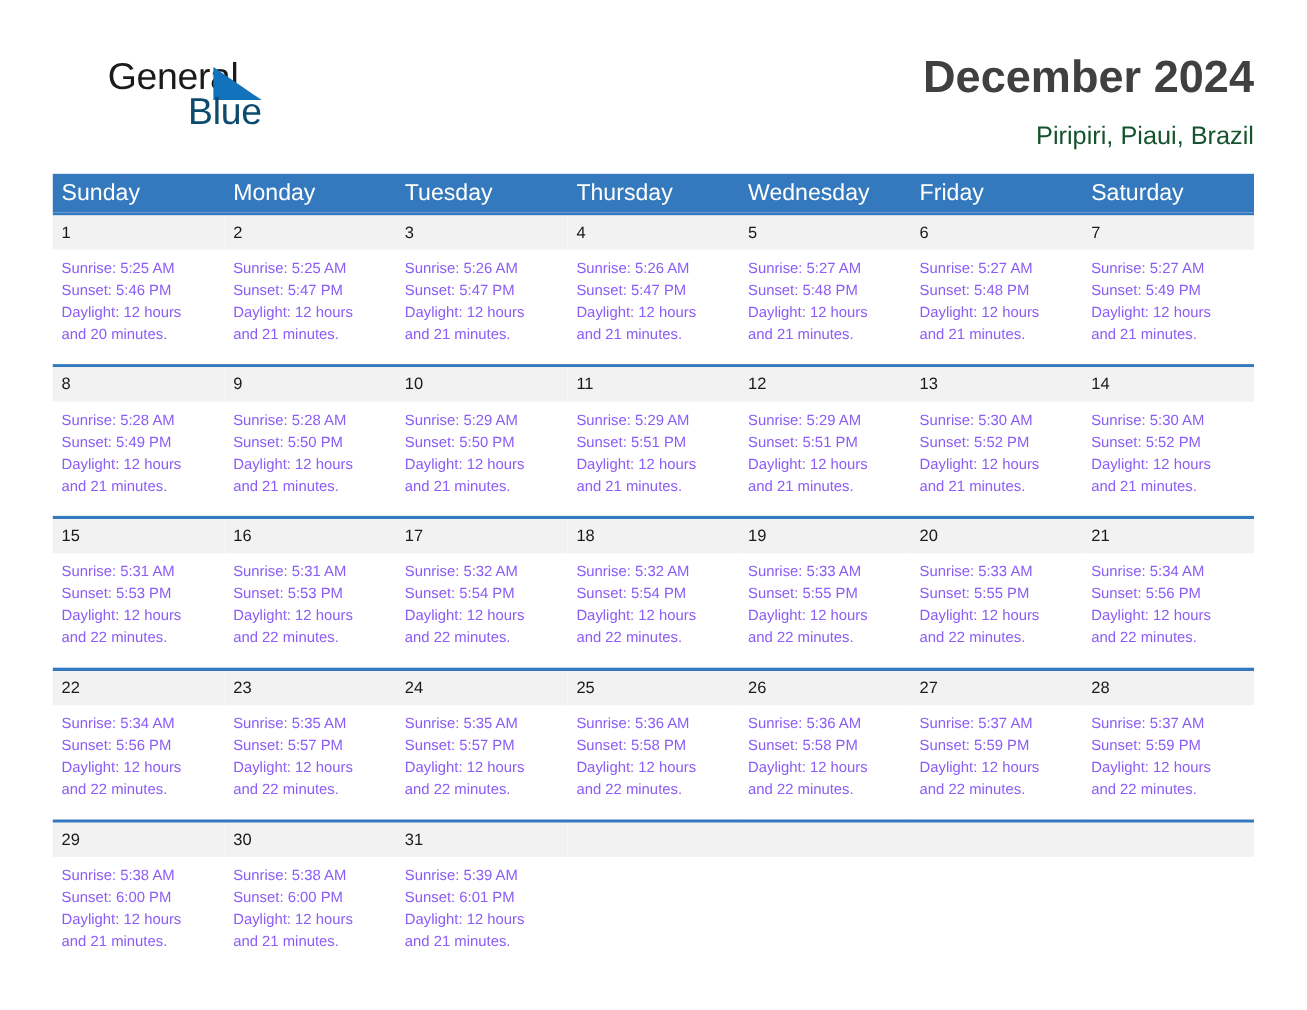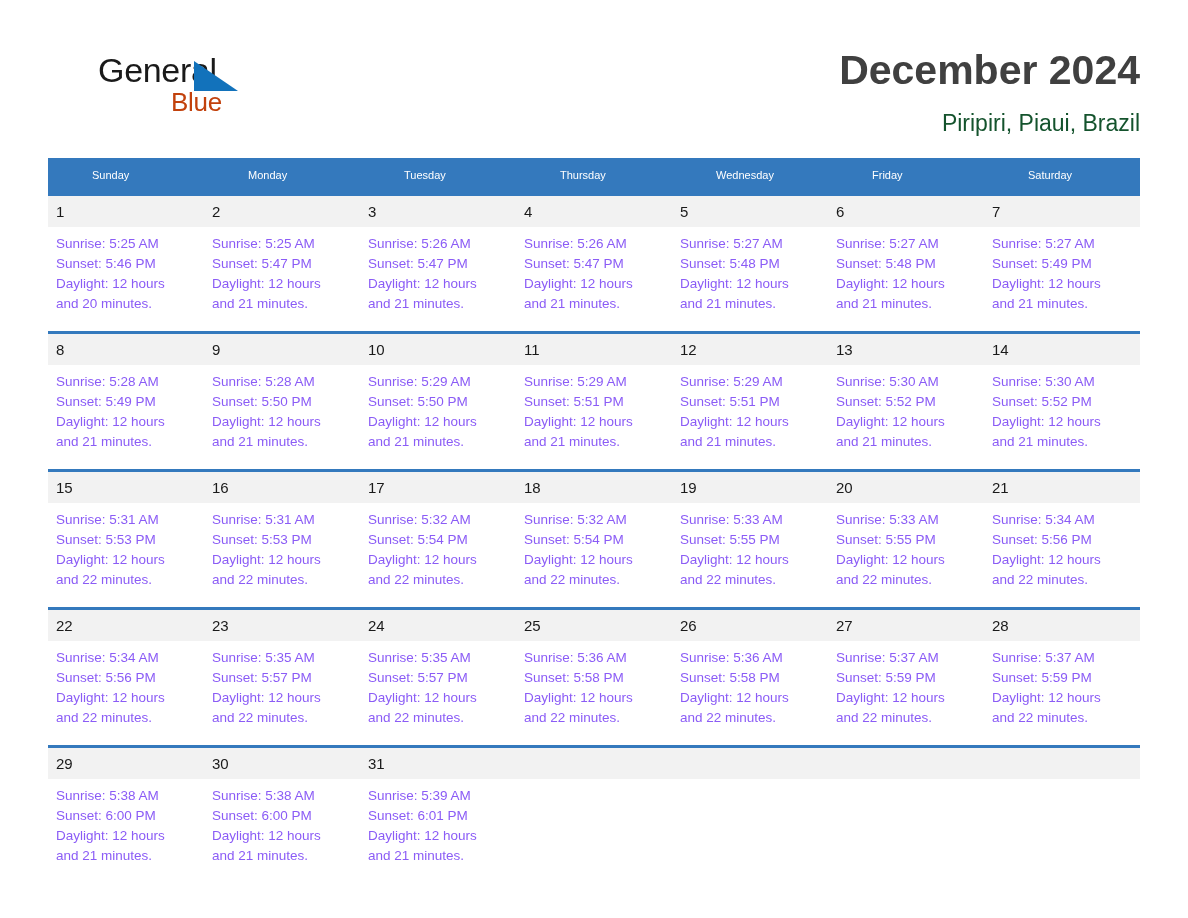--- a/index.html
+++ b/index.html
@@ -53,23 +53,23 @@
     top: 11px;
     width: 0;
     height: 0;
     border-left: 44px solid #1272bb;
     border-top: 30px solid transparent;
   }
   .logo-blue {
     position: absolute;
     left: 73px;
     top: 32px;
-    font-size: 26px;
+    font-size: 34px;
     letter-spacing: -0.3px;
-    color: #c2410c;
+    color: #0c4a6e;
     line-height: 40px;
   }
 
   .title-block {
     position: absolute;
     right: 0;
     top: 0;
     text-align: right;
   }
   .cal-title {
@@ -99,25 +99,24 @@
     display: flex;
     width: 100%;
     background: #3479bd;
   }
   .dow {
     flex: 1 1 0;
     min-width: 0;
     box-sizing: border-box;
     padding: 8px 0 8px 8px;
     color: #ffffff;
-    font-size: 11px;
+    font-size: 21px;
     line-height: 19px;
     height: 35px;
     overflow: hidden;
-    margin-left: 36px;
   }
   .week {
     display: flex;
     width: 100%;
     border-top: 3px solid #3479bd;
     background: #ffffff;
   }
   .week-gap {
     height: 14px;
     background: #ffffff;

